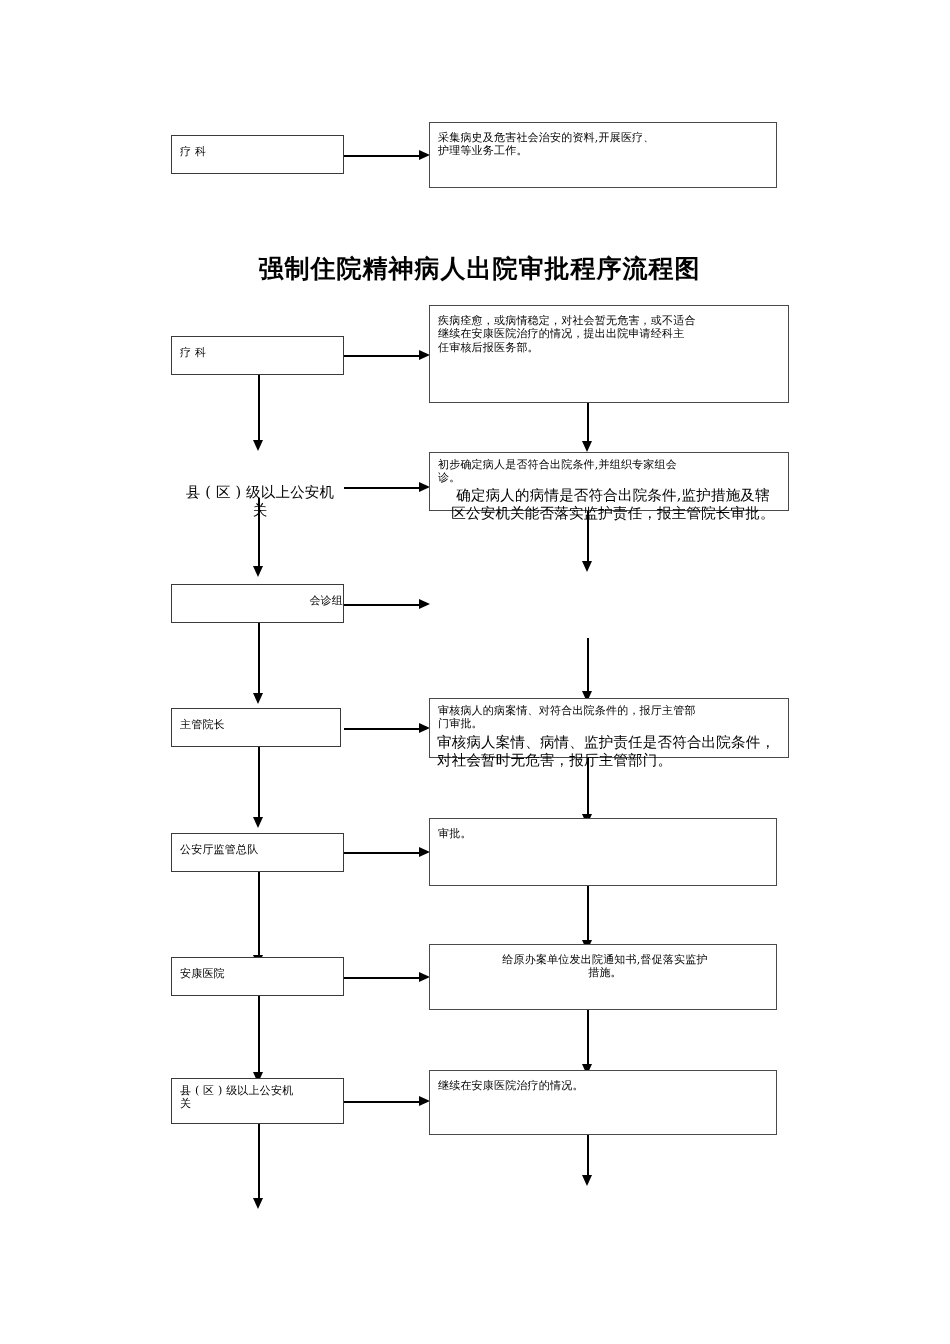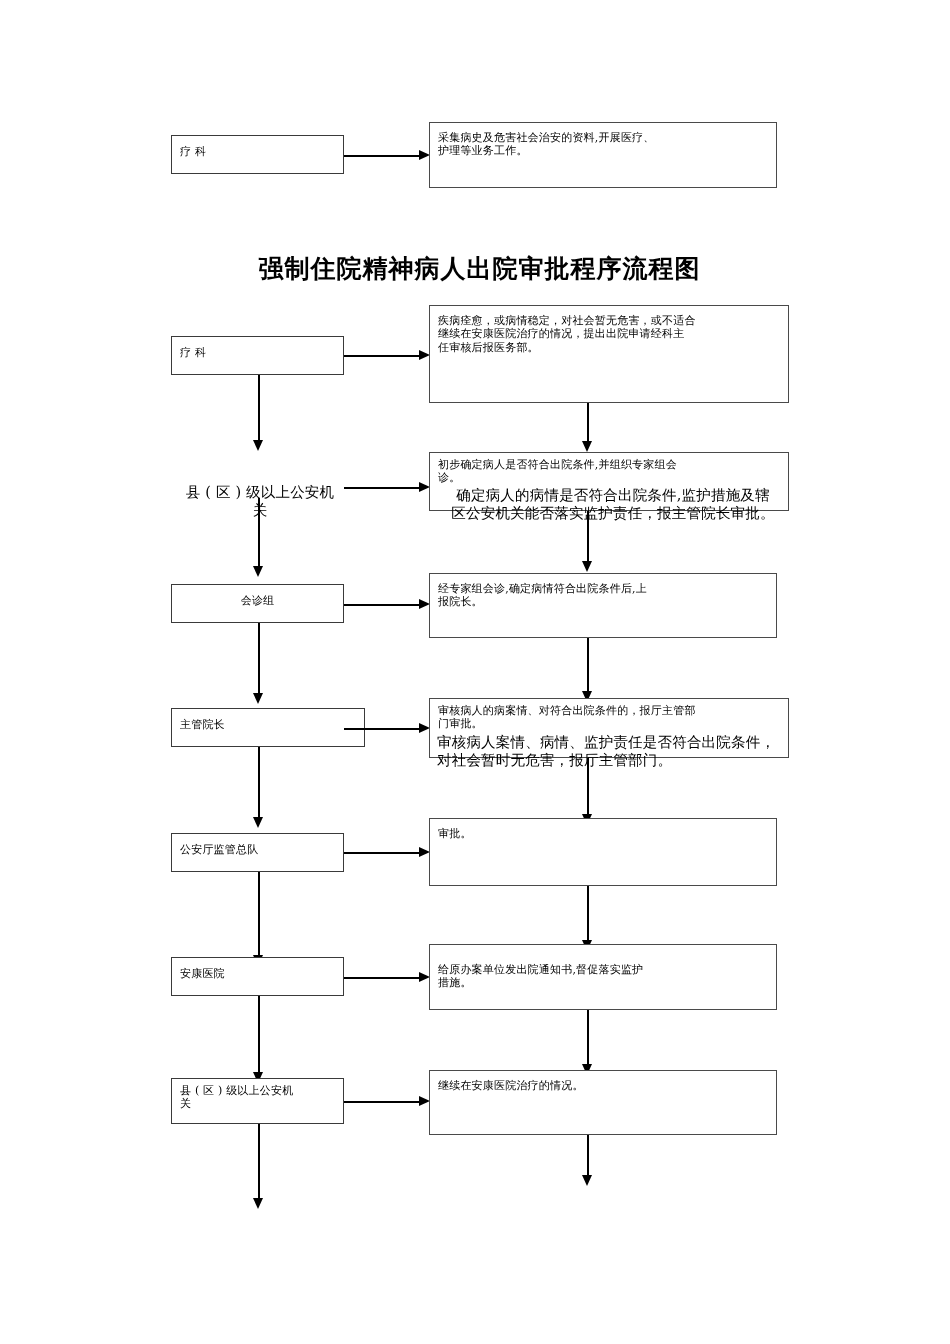--- a/index.html
+++ b/index.html
@@ -147,36 +147,32 @@
   <div class="overflow-text" style="left:437px; top:487px; width:352px; text-align:center;">确定病人的病情是否符合出院条件,监护措施及辖
 区公安机关能否落实监护责任，报主管院长审批。</div>
 
   <div class="vline" style="left:258px; top:498px; height:70px;"></div>
   <div class="arrow-down" style="left:253px; top:566px;"></div>
 
   <div class="vline" style="left:587px; top:511px; height:52px;"></div>
   <div class="arrow-down" style="left:582px; top:561px;"></div>
 
   <div class="box" style="left:171px; top:584px; width:173px; height:39px;">
-    <div class="box-text center" style="top:9px;">会诊组</div>
+    <div class="box-text center" style="top:9px;text-align:right;">会诊组</div>
   </div>
   <div class="hline" style="left:344px; top:604px; width:76px;"></div>
   <div class="arrow-right" style="left:419px; top:599px;"></div>
-  <div class="box right" style="left:429px; top:573px; width:348px; height:65px;">
-    <div class="box-text" style="top:8px;">经专家组会诊,确定病情符合出院条件后,上
-报院长。</div>
-  </div>
 
   <div class="vline" style="left:258px; top:623px; height:72px;"></div>
   <div class="arrow-down" style="left:253px; top:693px;"></div>
 
   <div class="vline" style="left:587px; top:638px; height:55px;"></div>
   <div class="arrow-down" style="left:582px; top:691px;"></div>
 
-  <div class="box" style="left:171px; top:708px; width:194px; height:39px;">
+  <div class="box" style="left:171px; top:708px; width:170px; height:39px;">
     <div class="box-text" style="top:9px;">主管院长</div>
   </div>
   <div class="hline" style="left:344px; top:728px; width:76px;"></div>
   <div class="arrow-right" style="left:419px; top:723px;"></div>
   <div class="box right" style="left:429px; top:698px; width:360px; height:60px;">
     <div class="box-text" style="top:5px;">审核病人的病案情、对符合出院条件的，报厅主管部
 门审批。</div>
   </div>
   <div class="overflow-text" style="left:437px; top:734px; width:352px; text-align:left;">审核病人案情、病情、监护责任是否符合出院条件，
 对社会暂时无危害，报厅主管部门。</div>
@@ -201,21 +197,21 @@
 
   <div class="vline" style="left:587px; top:886px; height:56px;"></div>
   <div class="arrow-down" style="left:582px; top:940px;"></div>
 
   <div class="box" style="left:171px; top:957px; width:173px; height:39px;">
     <div class="box-text" style="top:9px;">安康医院</div>
   </div>
   <div class="hline" style="left:344px; top:977px; width:76px;"></div>
   <div class="arrow-right" style="left:419px; top:972px;"></div>
   <div class="box right" style="left:429px; top:944px; width:348px; height:66px;">
-    <div class="box-text" style="top:18px;">给原办案单位发出院通知书,督促落实监护
+    <div class="box-text" style="top:8px;text-align:center;">给原办案单位发出院通知书,督促落实监护
 措施。</div>
   </div>
 
   <div class="vline" style="left:258px; top:996px; height:78px;"></div>
   <div class="arrow-down" style="left:253px; top:1072px;"></div>
 
   <div class="vline" style="left:587px; top:1010px; height:56px;"></div>
   <div class="arrow-down" style="left:582px; top:1064px;"></div>
 
   <div class="box" style="left:171px; top:1078px; width:173px; height:46px;">

